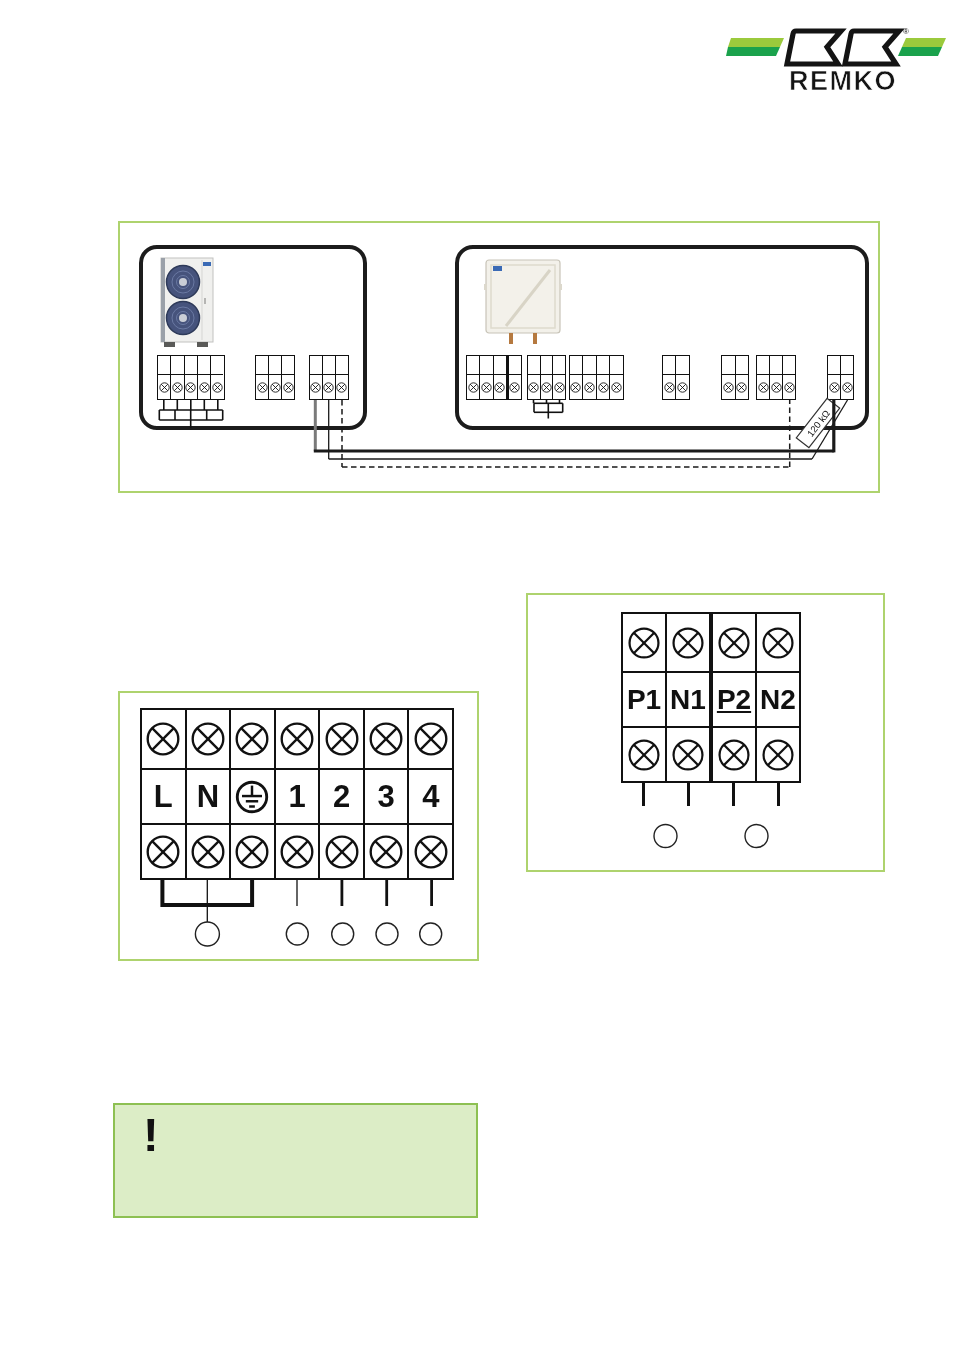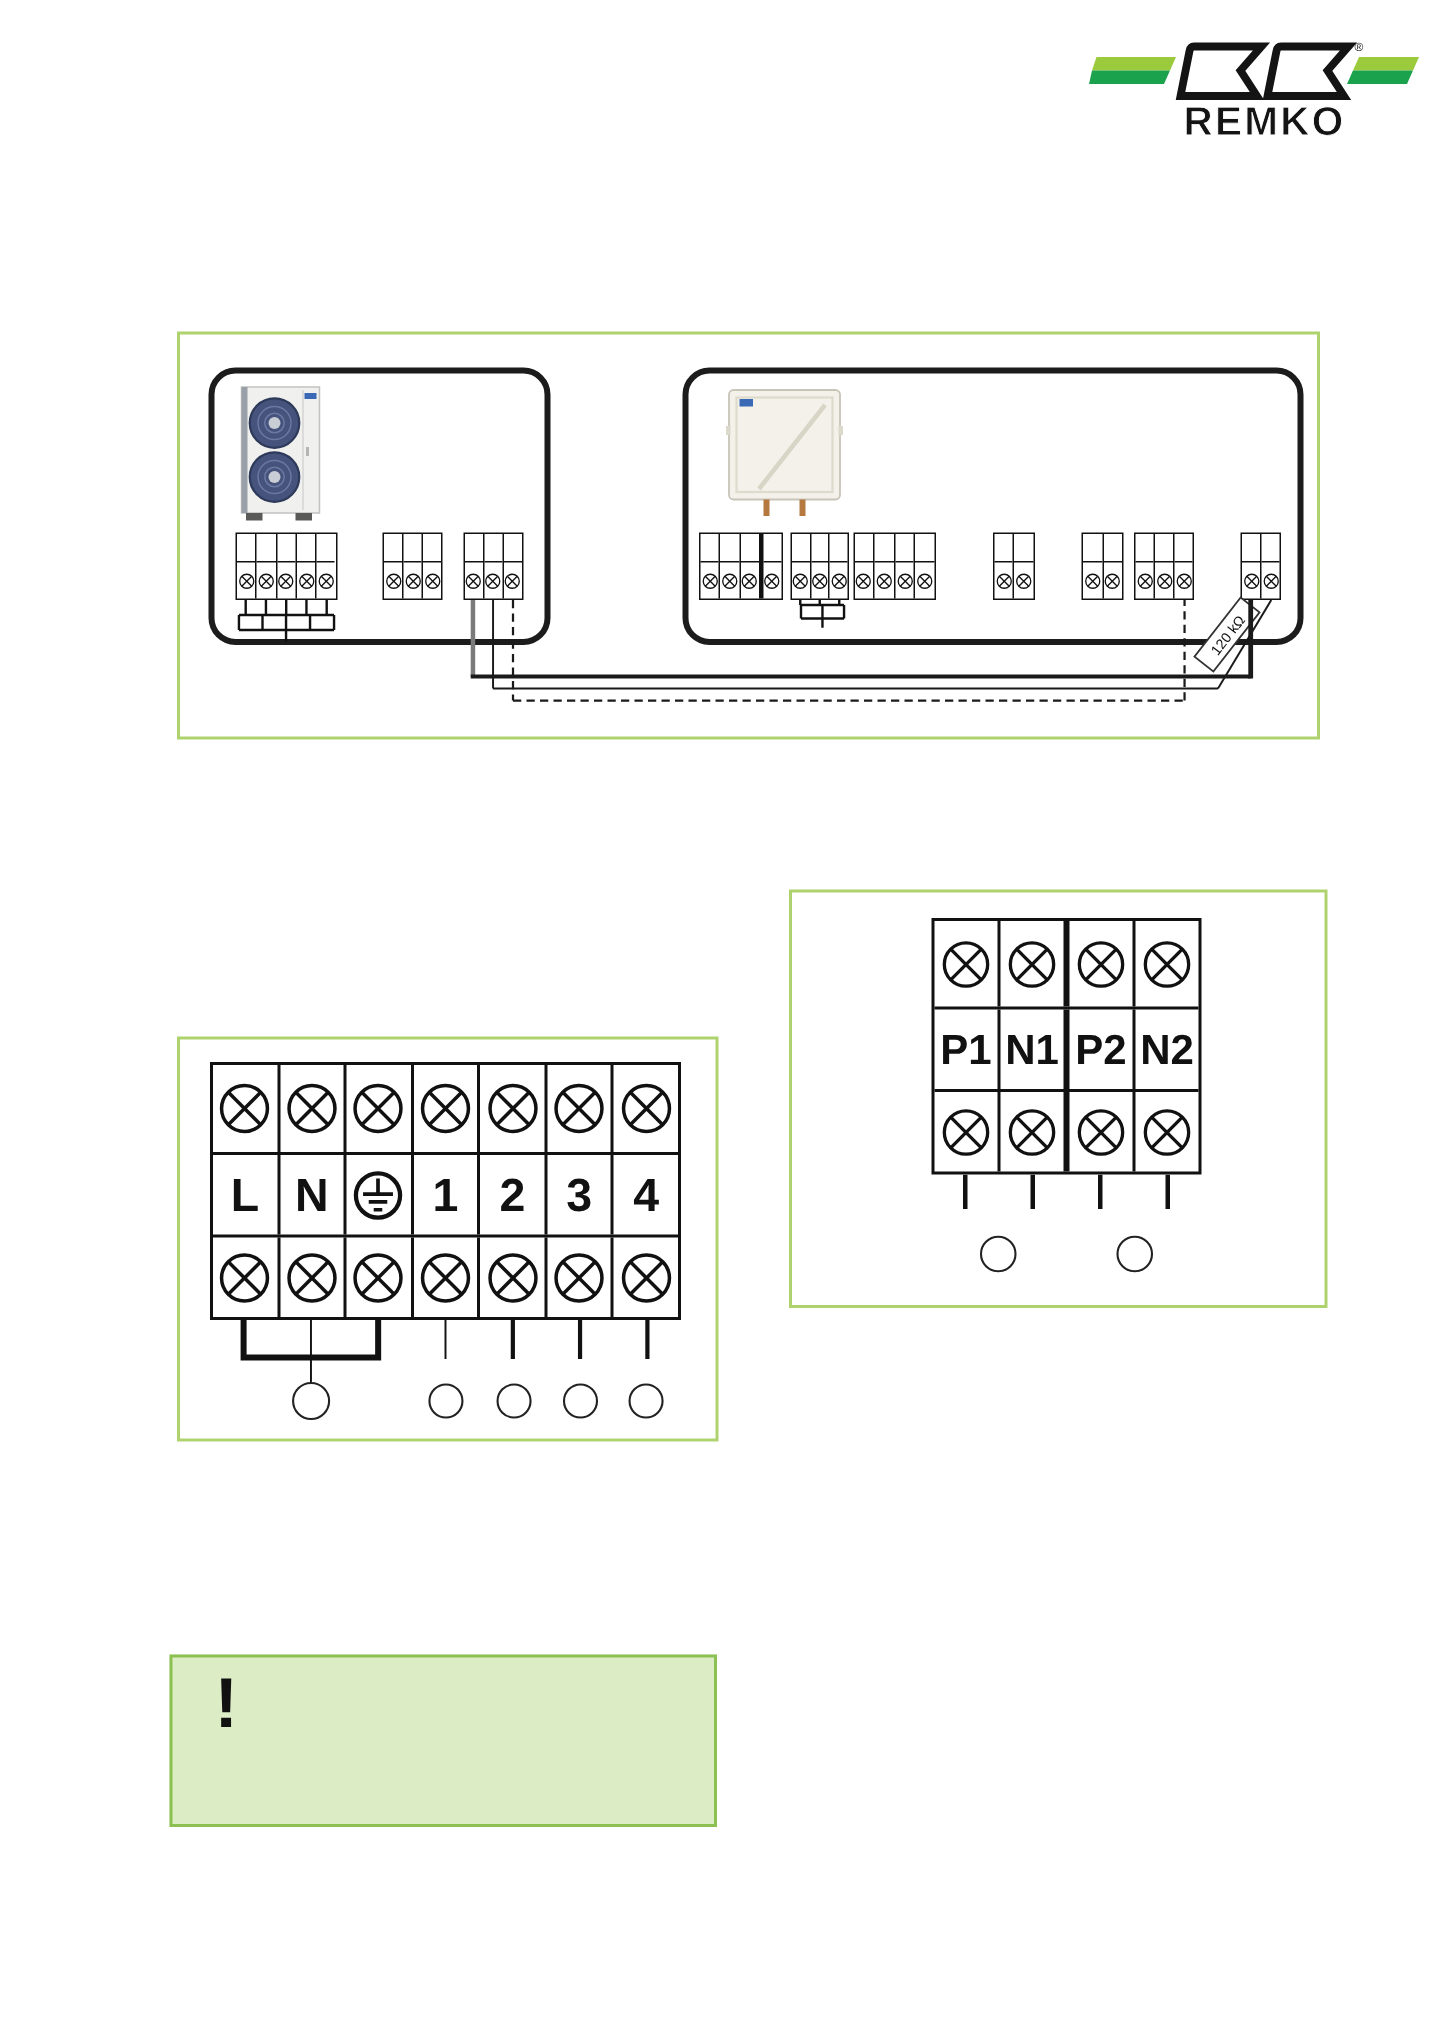--- a/index.html
+++ b/index.html
@@ -16,21 +16,21 @@
   .tcell:first-child{border-left:none;}
   .tcell.thickdiv{border-left:3.4px solid #111;}
   .tcell .ttop{height:45%;border-bottom:1.6px solid #111;box-sizing:border-box;}
   .tcell .tbot{flex:1;display:flex;align-items:center;justify-content:center;}
   
   .strip{position:absolute;display:flex;flex-direction:column;border:2.6px solid #111;box-sizing:border-box;background:#fff;}
   .strip-row{display:flex;box-sizing:border-box;}
   .strip-row + .strip-row{border-top:2.2px solid #111;}
   .scell{flex:1;display:flex;align-items:center;justify-content:center;border-left:2.2px solid #111;box-sizing:border-box;}
   .scell:first-child{border-left:none;}
-  .scell.middiv{border-left:4.4px solid #111;}
+  .scell.middiv{border-left:4.4px solid #111;text-decoration:underline;}
   .lblrow .scell{font-weight:bold;color:#111;}
   svg{display:block;}
   .wires{pointer-events:none;}
   .notebox{position:absolute;background:#dcedc6;border:2px solid #8dc052;box-sizing:border-box;}
   .notemark{position:absolute;left:28px;top:2px;font-size:47px;font-weight:bold;color:#111;
             font-family:"Liberation Sans",sans-serif;}
 </style>
 </head>
 <body>
 

